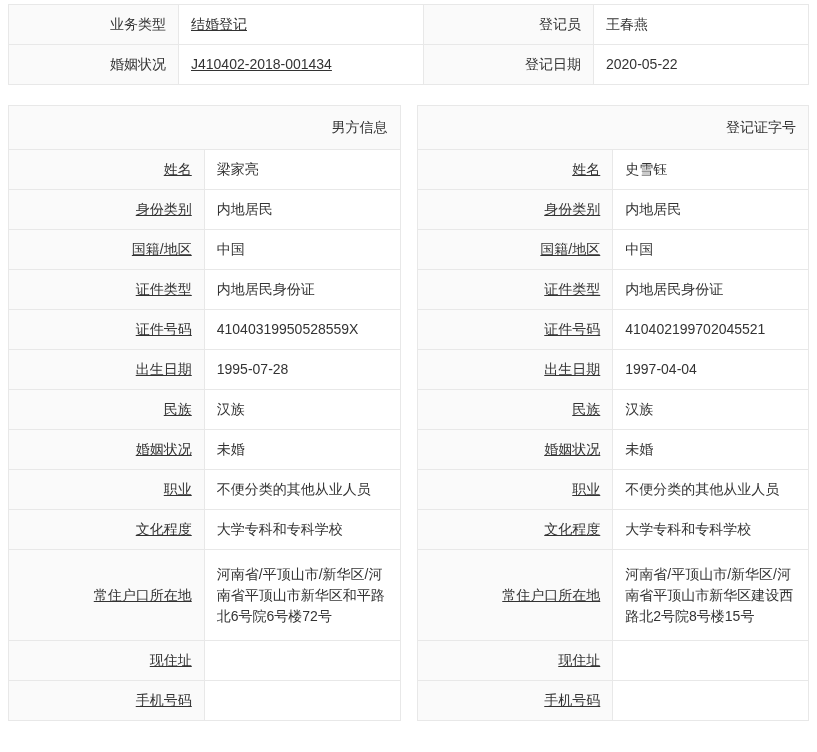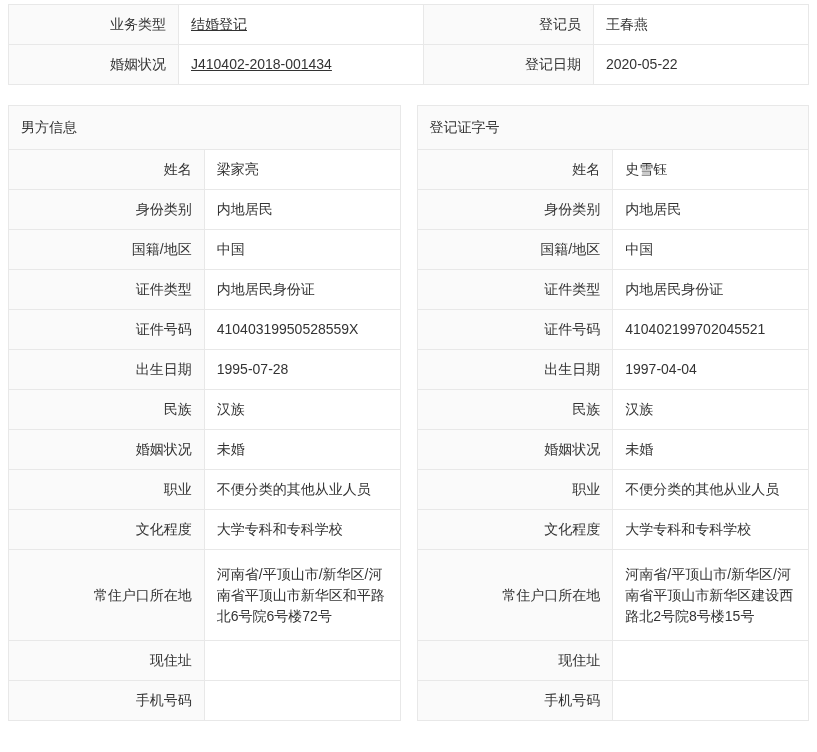--- a/index.html
+++ b/index.html
@@ -56,24 +56,24 @@
   
   .detail-wrap {
     display: flex;
     gap: 16px;
     margin-top: 20px;
   }
   .detail-col {
     flex: 1 1 0;
     min-width: 0;
   }
-  .detail-col table .lbl { width: 150px; }
+  .detail-col table .lbl { width: 150px; text-decoration: underline; }
   .col-title {
     background: #fafafa;
-    text-align: left;
+    text-align: right;
     color: #333333;
     padding: 11px 12px;
   }
   .tall td { height: 72px; }
   .empty-val { height: 20px; }
 </style>
 </head>
 <body>
 
 <div class="page">

